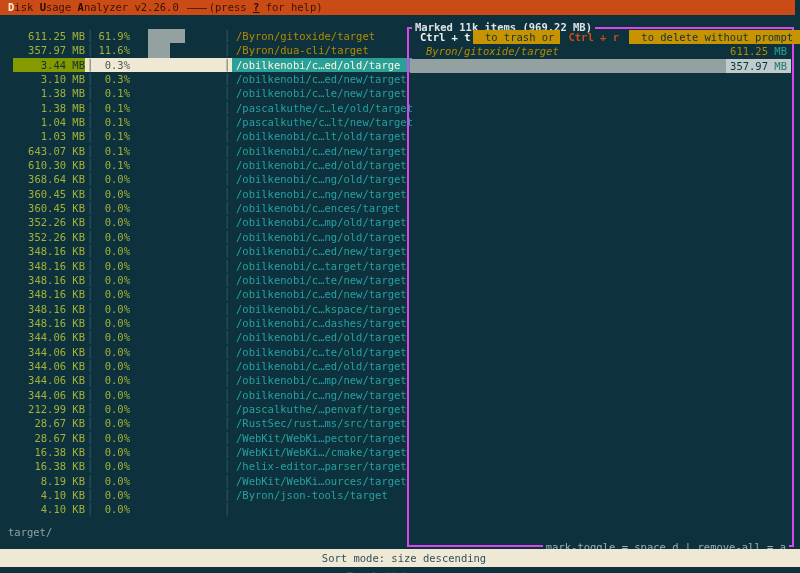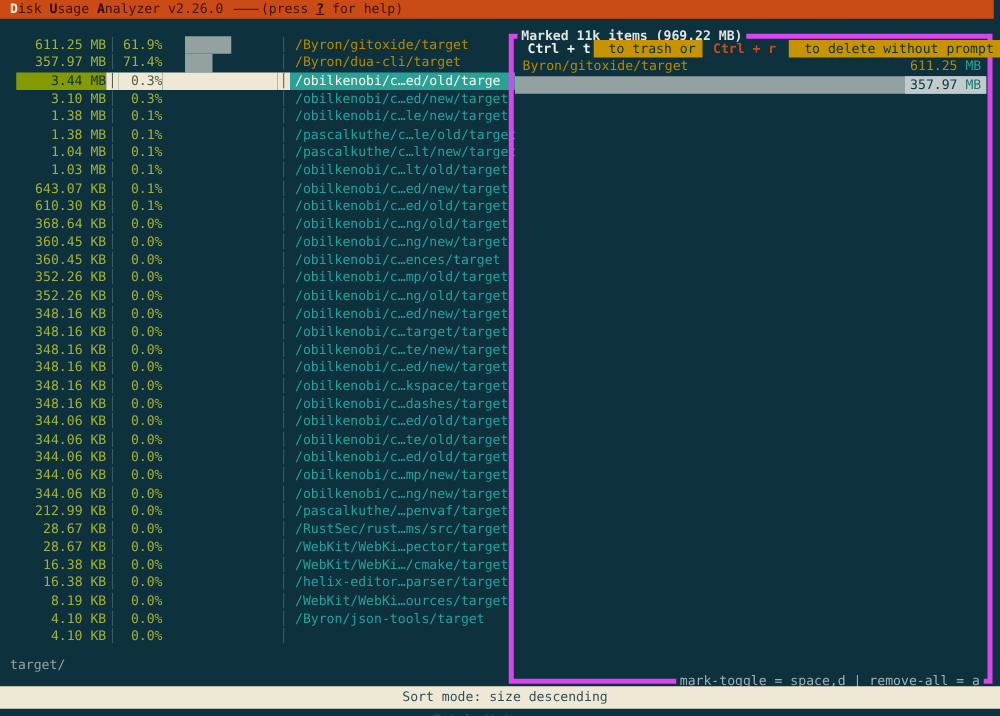--- a/index.html
+++ b/index.html
@@ -31,36 +31,36 @@
   .c-p2 { width:10px; text-align:center; color:#3d5f68; }
   .c-path { flex:1; padding-left:4px; color:#27a0a0; overflow:hidden; }
   .row.marked .c-path { color:#b58900; }
   .row.selected .c-size { background:#859900; color:#0d323d; }
   .row.selected .c-pipe, .row.selected .c-pct,
   .row.selected .c-barzone, .row.selected .c-p2 { background:#eee8d5; color:#555a47; }
   .row.selected .c-path { background:#2aa198; color:#fdf6e3; }
   
   .marked-pane {
     position:absolute; left:407px; top:27px; width:387px; height:520px;
-    border:4px solid #d946ef;
+    border:2px solid #d946ef;
   }
   .pane-title {
     position:absolute; top:-8px; left:3px; background:#0d323d;
     padding:0 3px; font-weight:bold; color:#dfe3e3; white-space:pre;
   }
   .pane-footer {
     position:absolute; bottom:-8px; right:3px; background:#0d323d;
     padding:0 3px; color:#9db0b5; white-space:pre;
   }
   .marked-rows { position:absolute; left:1px; right:1px; top:1px; }
   .mrow { display:flex; height:14.35px; line-height:14.35px; white-space:pre; align-items:stretch; }
   .hint-key-t { font-weight:bold; color:#edf0ef; padding-left:10px; }
   .hint-chip  { background:#c79400; color:#0d323d; font-weight:normal; padding:0 6px; margin-left:2px; }
   .hint-key-r { font-weight:bold; color:#cb4b16; padding:0 8px; }
-  .m-name { padding-left:6px; color:#b58900; overflow:hidden; }
+  .m-name { padding-left:16px; color:#b58900; overflow:hidden;font-style:italic; }
   .m-size { margin-left:auto; padding-right:4px; }
   .m-num  { color:#b58900; }
   .m-unit { color:#2aa198; }
   .mrow.selected { background:#93a1a1; }
   .mrow.selected .m-name { color:#073642; }
   .mrow.selected .m-size { background:#c2cbcb; padding:0 4px; }
   .mrow.selected .m-num  { color:#073642; }
   .mrow.selected .m-unit { color:#20756f; }
   
   .path-line { position:absolute; left:8px; top:525px; height:14px; line-height:14px; color:#93a1a1; }
@@ -77,21 +77,21 @@
 </style>
 </head>
 <body>
 
 <div class="screen">
 
   <div class="titlebar"><span class="tb-hot1">D</span><span>isk </span><span class="tb-hot">U</span><span>sage </span><span class="tb-hot">A</span><span>nalyzer v2.26.0</span><span class="tb-underline"></span><span>(press </span><span class="tb-qmark">?</span><span> for help)</span></div>
 
   <div class="left-rows" id="left-rows">
       <div class="row marked"><span class="c-size">611.25 MB</span><span class="c-pipe">│</span><span class="c-pct">61.9%</span><span class="c-barzone"><div class="bar" style="width: 37.14px;"></div></span><span class="c-p2">│</span><span class="c-path">/Byron/gitoxide/target</span></div>
-      <div class="row marked"><span class="c-size">357.97 MB</span><span class="c-pipe">│</span><span class="c-pct">71.4%</span><span class="c-barzone"><div class="bar" style="width: 21.72px;"></div></span><span class="c-p2">│</span><span class="c-path">/Byron/dua-cli/target</span></div>
+      <div class="row marked"><span class="c-size">357.97 MB</span><span class="c-pipe">│</span><span class="c-pct">11.6%</span><span class="c-barzone"><div class="bar" style="width: 21.72px;"></div></span><span class="c-p2">│</span><span class="c-path">/Byron/dua-cli/target</span></div>
       <div class="row selected"><span class="c-size">3.44 MB</span><span class="c-pipe">│</span><span class="c-pct">0.3%</span><span class="c-barzone"></span><span class="c-p2">│</span><span class="c-path">/obilkenobi/c…ed/old/targe</span></div>
       <div class="row"><span class="c-size">3.10 MB</span><span class="c-pipe">│</span><span class="c-pct">0.3%</span><span class="c-barzone"></span><span class="c-p2">│</span><span class="c-path">/obilkenobi/c…ed/new/target</span></div>
       <div class="row"><span class="c-size">1.38 MB</span><span class="c-pipe">│</span><span class="c-pct">0.1%</span><span class="c-barzone"></span><span class="c-p2">│</span><span class="c-path">/obilkenobi/c…le/new/target</span></div>
       <div class="row"><span class="c-size">1.38 MB</span><span class="c-pipe">│</span><span class="c-pct">0.1%</span><span class="c-barzone"></span><span class="c-p2">│</span><span class="c-path">/pascalkuthe/c…le/old/target</span></div>
       <div class="row"><span class="c-size">1.04 MB</span><span class="c-pipe">│</span><span class="c-pct">0.1%</span><span class="c-barzone"></span><span class="c-p2">│</span><span class="c-path">/pascalkuthe/c…lt/new/target</span></div>
       <div class="row"><span class="c-size">1.03 MB</span><span class="c-pipe">│</span><span class="c-pct">0.1%</span><span class="c-barzone"></span><span class="c-p2">│</span><span class="c-path">/obilkenobi/c…lt/old/target</span></div>
       <div class="row"><span class="c-size">643.07 KB</span><span class="c-pipe">│</span><span class="c-pct">0.1%</span><span class="c-barzone"></span><span class="c-p2">│</span><span class="c-path">/obilkenobi/c…ed/new/target</span></div>
       <div class="row"><span class="c-size">610.30 KB</span><span class="c-pipe">│</span><span class="c-pct">0.1%</span><span class="c-barzone"></span><span class="c-p2">│</span><span class="c-path">/obilkenobi/c…ed/old/target</span></div>
       <div class="row"><span class="c-size">368.64 KB</span><span class="c-pipe">│</span><span class="c-pct">0.0%</span><span class="c-barzone"></span><span class="c-p2">│</span><span class="c-path">/obilkenobi/c…ng/old/target</span></div>
       <div class="row"><span class="c-size">360.45 KB</span><span class="c-pipe">│</span><span class="c-pct">0.0%</span><span class="c-barzone"></span><span class="c-p2">│</span><span class="c-path">/obilkenobi/c…ng/new/target</span></div>

